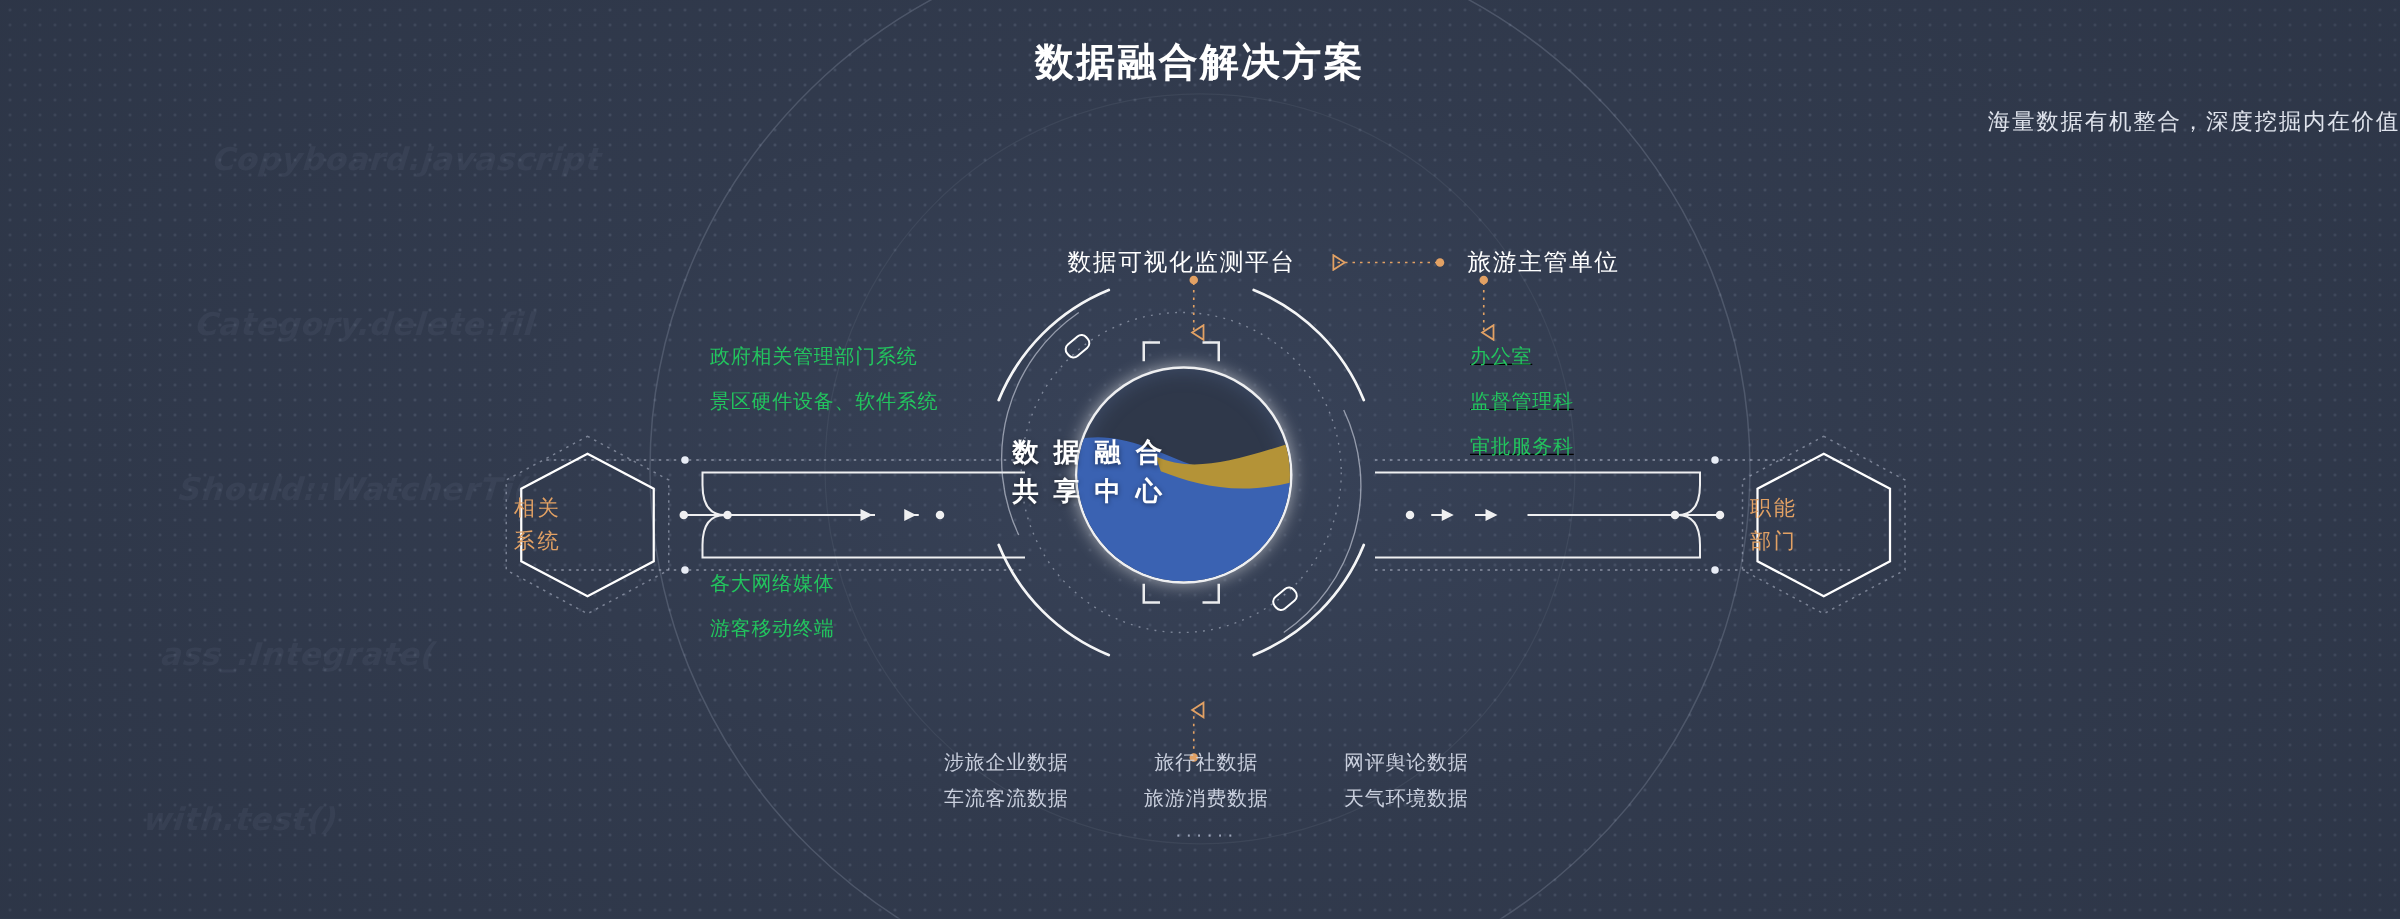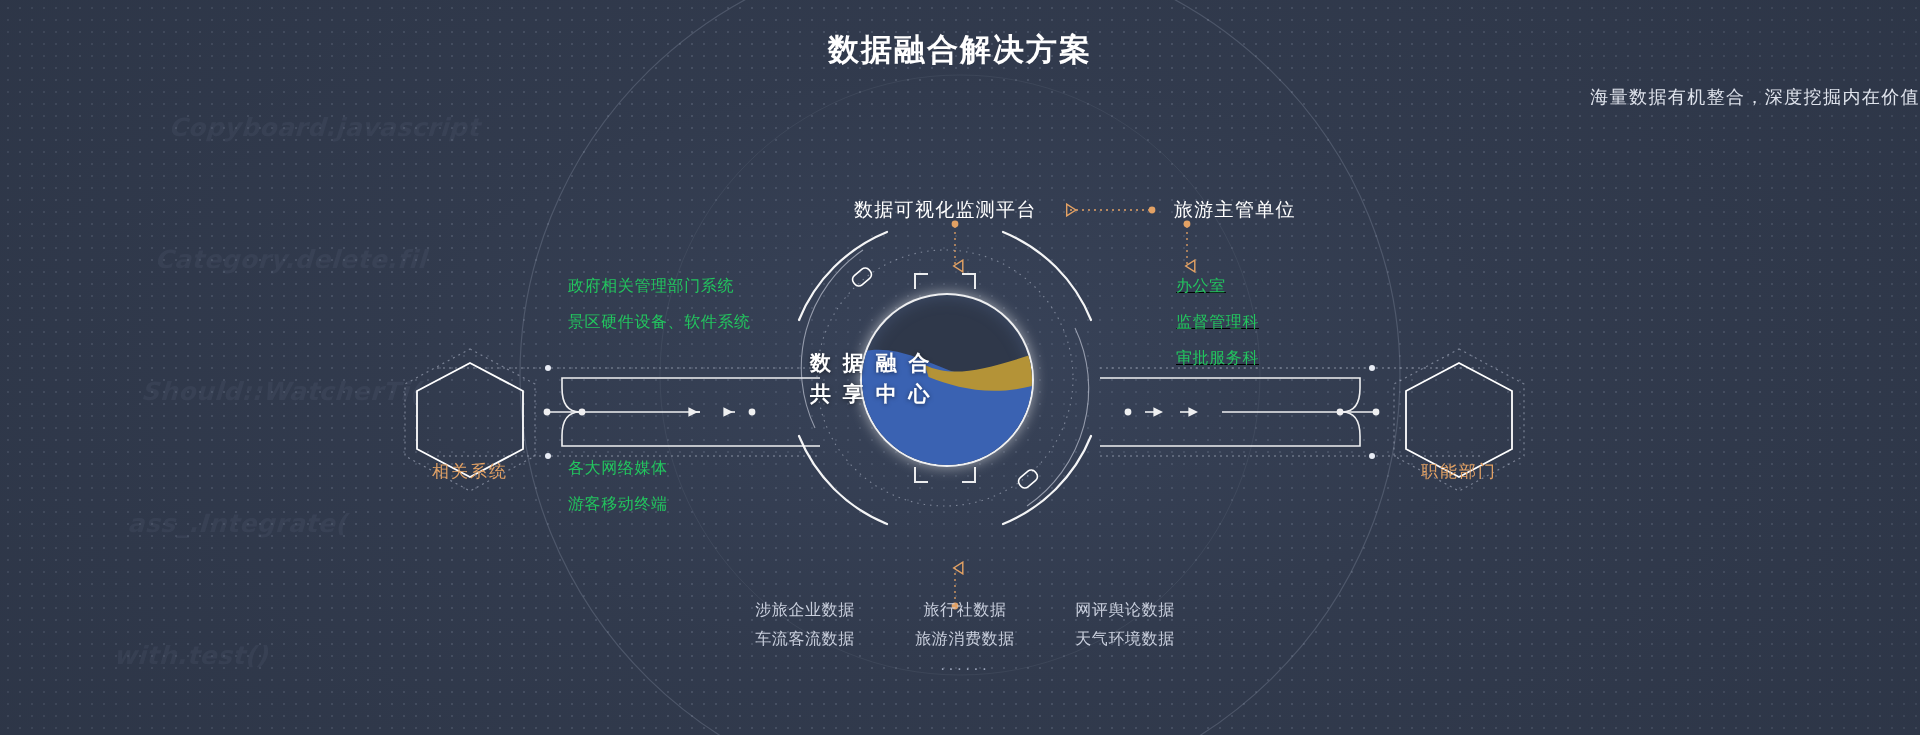--- a/index.html
+++ b/index.html
@@ -63,21 +63,21 @@
     text-shadow:0 1px 4px rgba(0,0,0,.5);
     pointer-events:none;
   }
   
   .hexwrap{position:absolute;width:118px;height:130px;z-index:5;}
   .hexwrap.left{left:411px;top:355px;}
   .hexwrap.right{left:1400px;top:355px;}
   .hexwrap svg{position:absolute;left:-14px;top:-14px;}
   .hextext{
     position:absolute;left:0;top:0;width:118px;height:130px;
-    display:flex;flex-direction:row;align-items:flex-end;justify-content:center;
+    display:flex;flex-direction:column;align-items:flex-start;justify-content:center;
     color:#e2a164;font-size:17px;font-weight:400;letter-spacing:2px;line-height:1.55;
   }
   
   .col{position:absolute;z-index:5;}
   .col .row{
     color:#22c55e;font-size:16px;line-height:36px;white-space:nowrap;letter-spacing:.6px;
   }
   .col-left-top{left:568px;top:268px;text-align:left;}
   .col-left-bot{left:568px;top:450px;text-align:center;}
   .col-right-top{left:1176px;top:268px;text-align:left;text-decoration:underline;}

